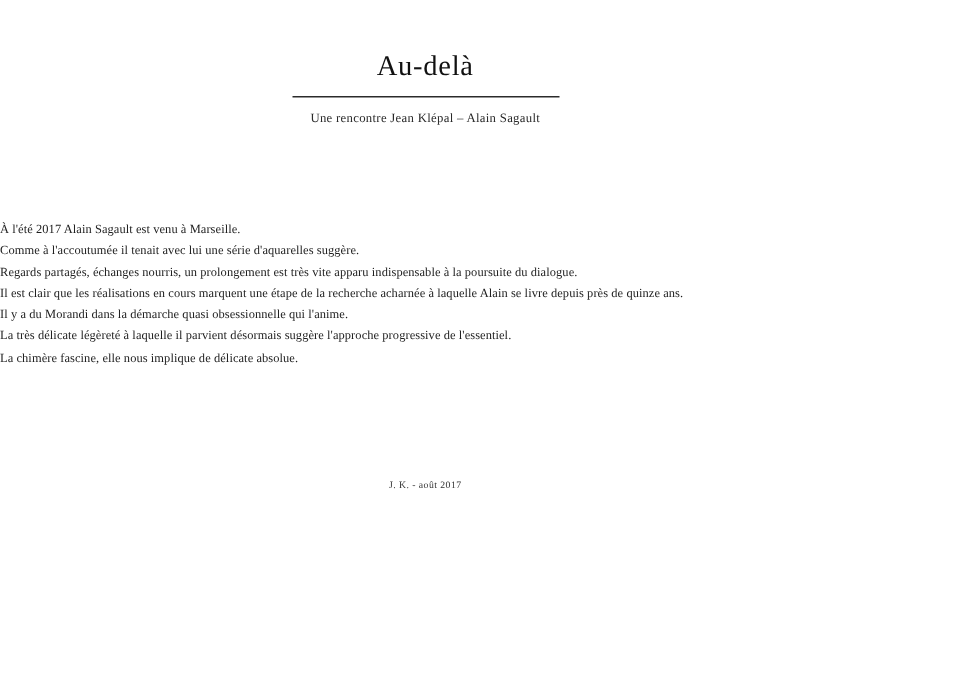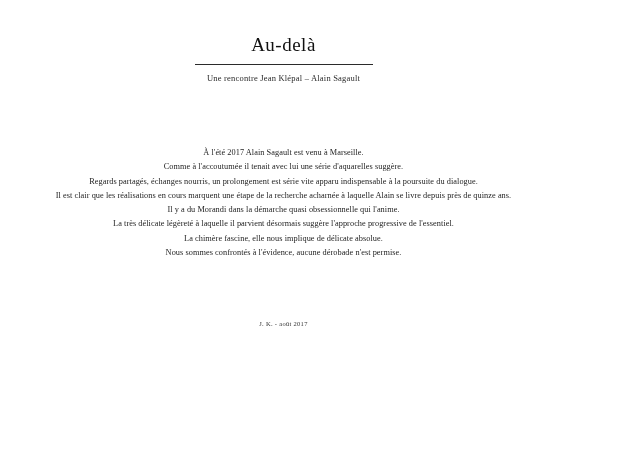--- a/index.html
+++ b/index.html
@@ -48,21 +48,20 @@
     font-size: 8.5px;
     color: #2a2a2a;
     letter-spacing: 0.2px;
     margin: 0;
   }
   .body-block {
     position: absolute;
     left: 0;
     right: 0;
     top: 146px;
-    text-align: center;
   }
   .body-line {
     font-family: "Liberation Serif", serif;
     font-size: 8.3px;
     line-height: 14.3px;
     color: #1d1d1d;
     margin: 0;
     letter-spacing: 0.05px;
     white-space: nowrap;
   }
@@ -85,23 +84,22 @@
 
   <div class="content">
     <h1 class="doc-title">Au-delà</h1>
     <div class="rule"></div>
     <p class="subtitle">Une rencontre Jean Klépal – Alain Sagault</p>
   </div>
 
   <div class="body-block">
     <p class="body-line">À l'été 2017 Alain Sagault est venu à Marseille.</p>
     <p class="body-line">Comme à l'accoutumée il tenait avec lui une série d'aquarelles suggère.</p>
-    <p class="body-line">Regards partagés, échanges nourris, un prolongement est série vite apparu indispensable à la poursuite du dialogue.</p>
+    <p class="body-line">Regards partagés, échanges nourris, un prolongement est très vite apparu indispensable à la poursuite du dialogue.</p>
     <p class="body-line">Il est clair que les réalisations en cours marquent une étape de la recherche acharnée à laquelle Alain se livre depuis près de quinze ans.</p>
     <p class="body-line">Il y a du Morandi dans la démarche quasi obsessionnelle qui l'anime.</p>
     <p class="body-line">La très délicate légèreté à laquelle il parvient désormais suggère l'approche progressive de l'essentiel.</p>
     <p class="body-line">La chimère fascine, elle nous implique de délicate absolue.</p>
-    <p class="body-line">Nous sommes confrontés à l'évidence, aucune dérobade n'est permise.</p>
   </div>
 
   <div class="signature">J. K. - août 2017</div>
 
 </div>
 
 </body></html>

